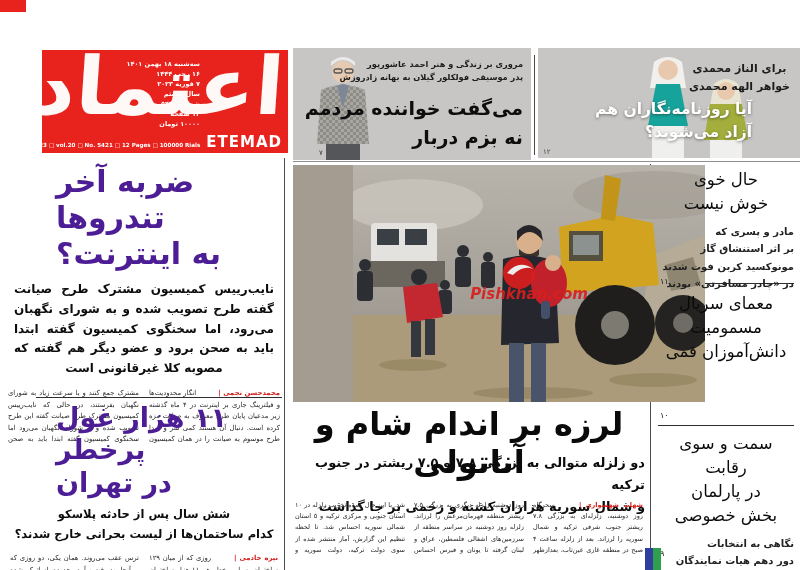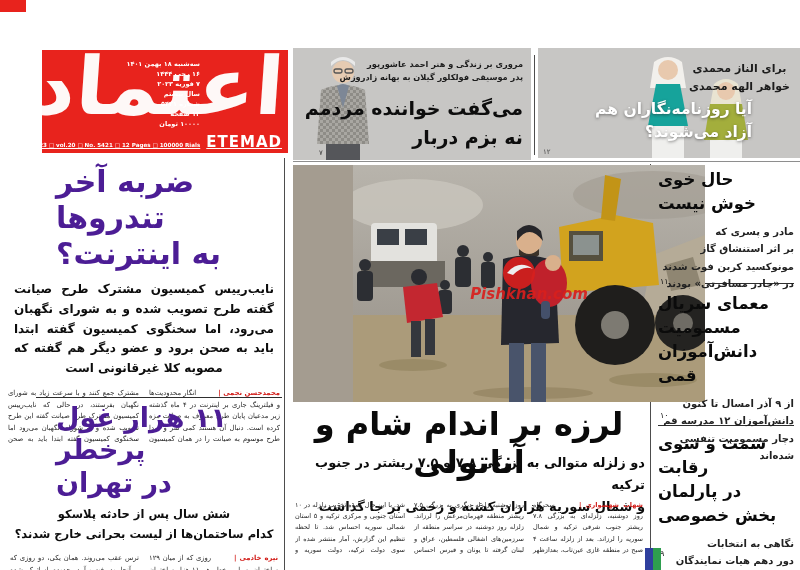--- a/index.html
+++ b/index.html
@@ -15,21 +15,21 @@
   #masthead .logo-fa{
     position:absolute;right:4px;left:4px;top:-16px;text-align:center;
     font-size:84px;font-weight:bold;line-height:1.25;transform:skewX(-4deg) scaleY(.95);
     letter-spacing:-4px;opacity:.97;
   }
   #masthead .dateline{
     position:absolute;right:88px;top:9px;font-size:6.5px;line-height:1.55;
     text-align:right;font-weight:bold;z-index:3;
   }
   #masthead .mast-bottom{
-    position:absolute;left:6px;right:6px;bottom:2px;display:flex;align-items:baseline;gap:6px;z-index:3;text-decoration:underline;
+    position:absolute;left:6px;right:6px;bottom:2px;display:flex;align-items:baseline;gap:6px;z-index:3;
   }
   #masthead .logo-en{font-size:15px;font-weight:bold;letter-spacing:1px;}
   #masthead .info{font-size:5.6px;white-space:nowrap;font-weight:bold;}
   
   .photo-block{background:#c7c6c4;overflow:hidden;}
   #topmid{left:293px;top:48px;width:238px;height:112px;}
   #topmid .kicker{position:absolute;right:8px;top:10px;font-size:8.2px;font-weight:bold;line-height:1.6;white-space:pre-line;text-align:right;color:#1c1c1c;z-index:2;}
   #topmid .headline{position:absolute;right:8px;top:46px;font-size:19px;font-weight:bold;line-height:1.5;white-space:pre-line;text-align:right;color:#0d0d0d;z-index:2;}
   #topmid .pgnum{position:absolute;left:26px;bottom:3px;font-size:7px;color:#333;z-index:2;}
   #topright{left:538px;top:48px;width:262px;height:110px;}
@@ -71,21 +71,21 @@
   #main-sub{left:293px;top:452px;width:352px;font-size:13px;font-weight:bold;text-align:right;line-height:1.7;white-space:pre-line;color:#0d0d0d;}
   #main-body{
     left:295px;top:500px;width:348px;height:64px;font-size:6.5px;line-height:1.72;text-align:justify;
     column-count:3;column-gap:9px;overflow:hidden;color:#1f1f1f;
   }
   
   .sb-item{left:658px;width:136px;position:absolute;}
   #sb1{top:168px;height:110px;}
   #sb2{top:292px;height:128px;}
   #sb3{top:432px;height:132px;}
-  .sb-head{font-size:16.5px;font-weight:bold;line-height:1.45;text-align:left;white-space:pre-line;color:#0b0b0b;}
+  .sb-head{font-size:16.5px;font-weight:normal;line-height:1.45;text-align:center;white-space:pre-line;color:#0b0b0b;}
   .sb-sub{font-size:10px;font-weight:bold;line-height:1.75;text-align:right;white-space:pre-line;margin-top:7px;color:#222;}
   .sb-page{position:absolute;left:2px;bottom:0;font-size:8px;color:#111;}
   #sb1 .sb-page{bottom:-8px;}
   #sb3 .sb-page{bottom:6px;}
   
   #color-bars{left:645px;top:548px;display:flex;}
   #color-bars .bar{width:8px;height:22px;}
 </style>
 </head>
 <body>
@@ -270,24 +270,20 @@
   <div class="sb-sub">مادر و پسری که
 بر اثر استنشاق گاز
 مونوکسید کربن فوت شدند
 در «چادر مسافرتی» بودند</div>
   <div class="sb-page">۱۱</div>
 </div>
 <div id="sb2" class="sb-item">
   <div class="sb-head">معمای سریال
 مسمومیت
 دانش‌آموزان قمی</div>
-  <div class="sb-sub">از ۹ آذر امسال تا کنون
-دانش‌آموزان ۱۲ مدرسه قم
-دچار مسمومیت تنفسی
-شده‌اند</div>
   <div class="sb-page">۱۰</div>
 </div>
 <div id="sb3" class="sb-item">
   <div class="sb-head">سمت و سوی
 رقابت
 در پارلمان
 بخش خصوصی</div>
   <div class="sb-sub">نگاهی به انتخابات
 دور دهم هیات نمایندگان
 اتاق‌های بازرگانی</div>

